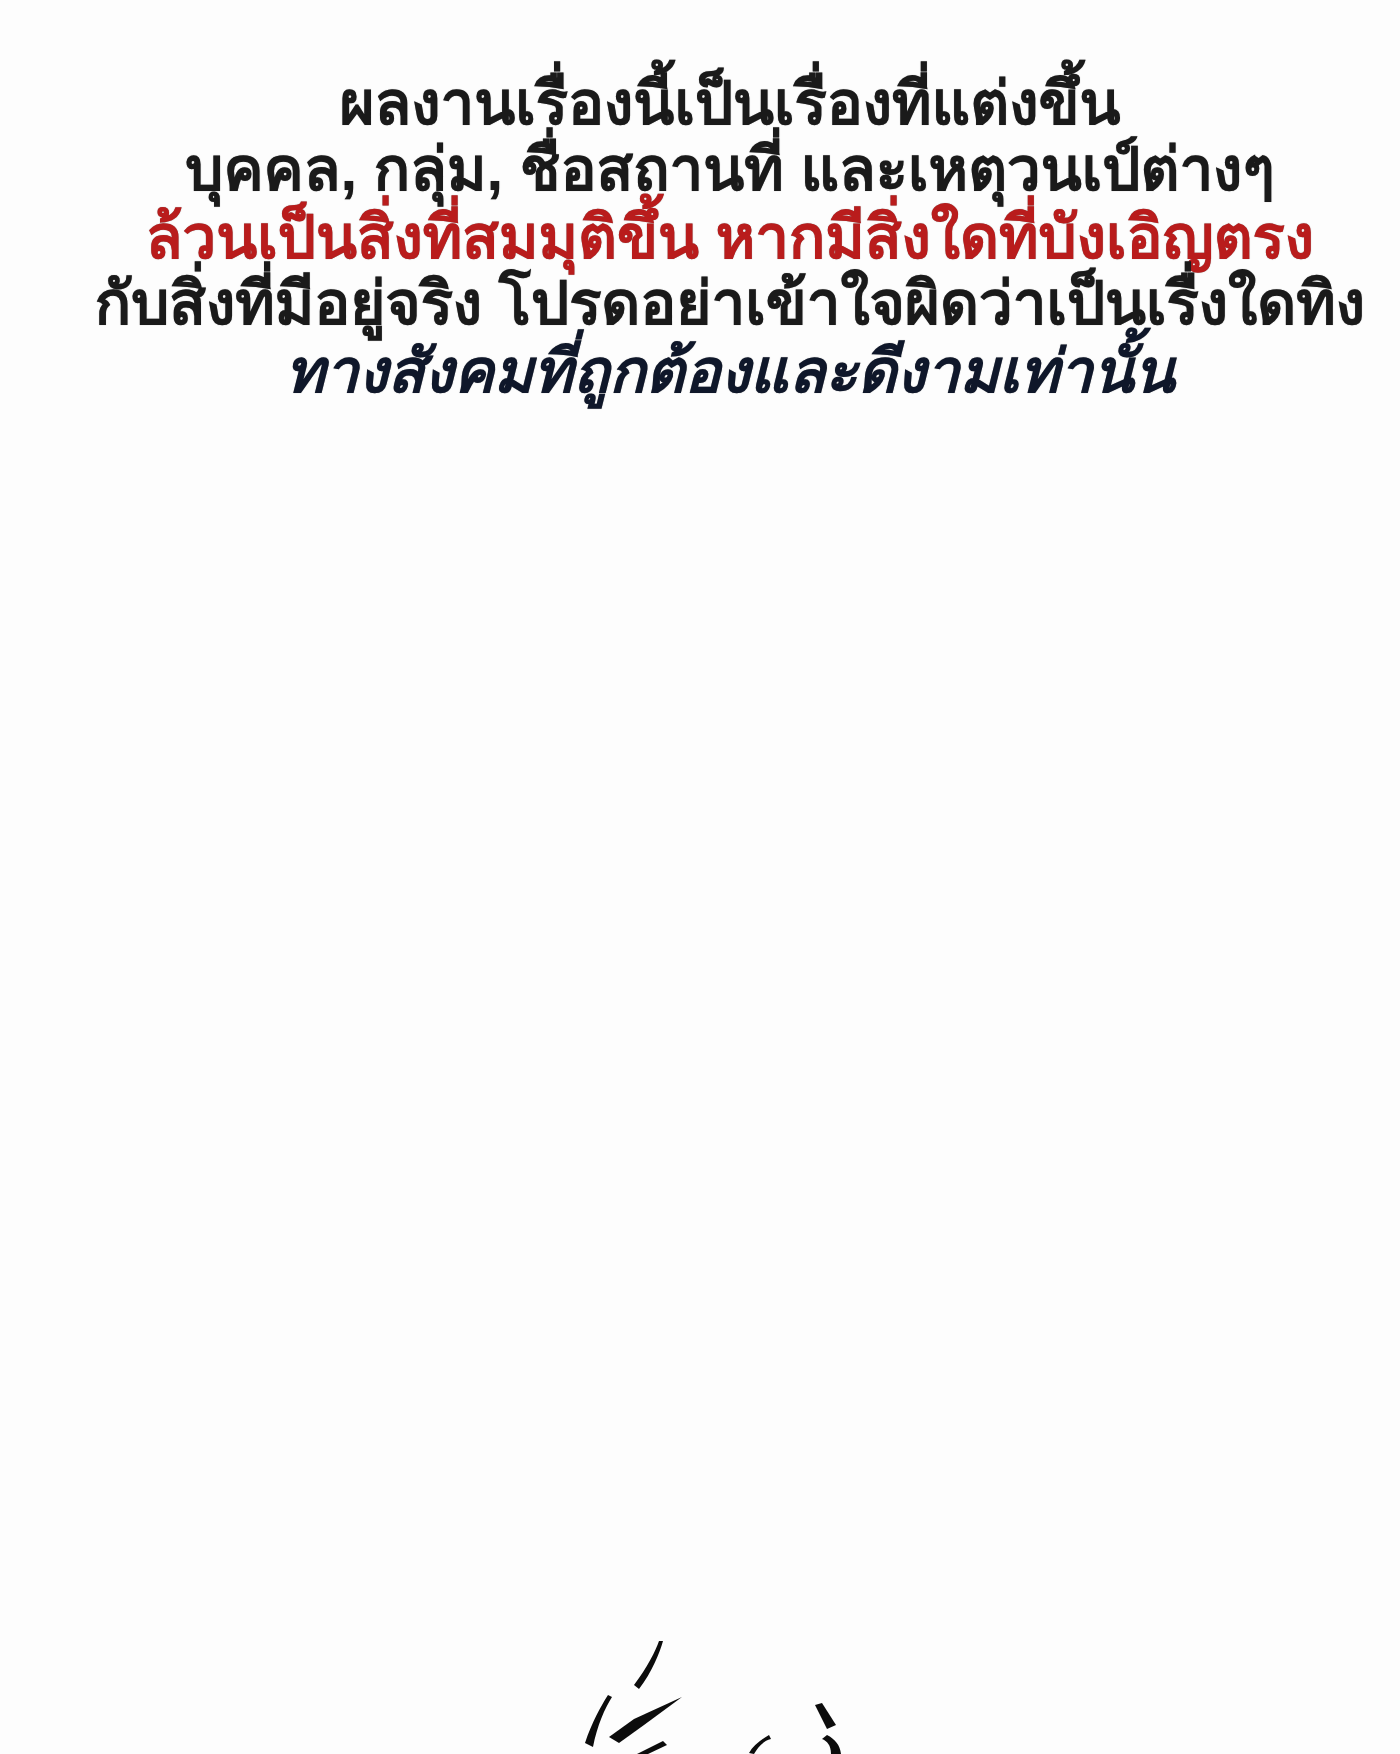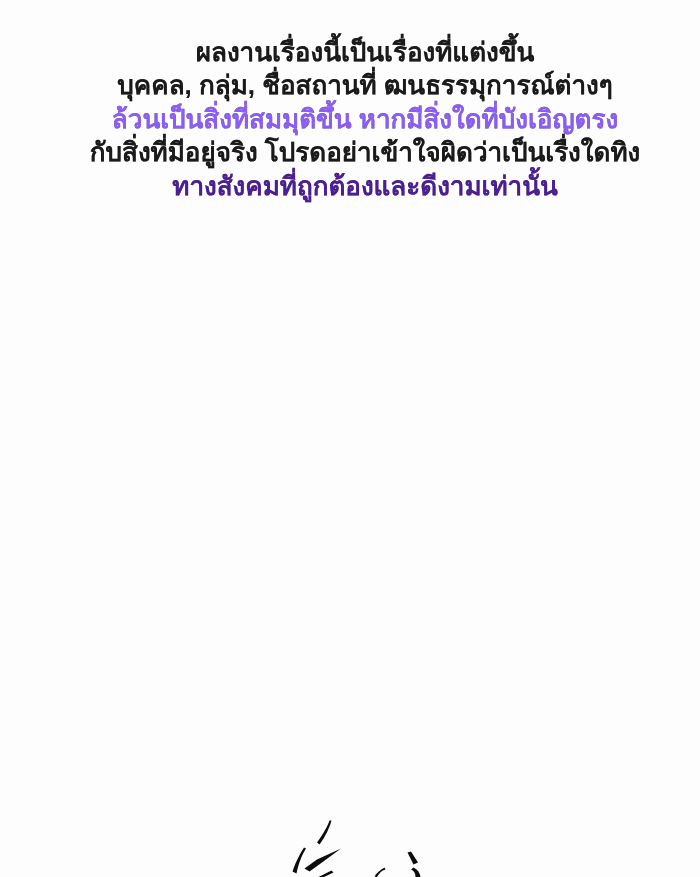--- a/index.html
+++ b/index.html
@@ -22,21 +22,21 @@
   .disclaimer {
     position: absolute;
     top: 36px;
     left: 15px;            
     width: 700px;
     display: flex;
     flex-direction: column;
     align-items: center;
   }
   .disclaimer .line {
-    font-size: 26px;
+    font-size: 30px;
     line-height: 33.4px;
     font-weight: 600;
     color: #1a1a1a;
     white-space: nowrap;
     text-align: center;
     letter-spacing: 0;
     
     text-shadow: 0 0 0.4px rgba(26,26,26,0.55);
   }
   .ink-strokes {
@@ -48,24 +48,24 @@
     pointer-events: none;
   }
 </style>
 </head>
 <body>
 
 <div class="page" style="background: rgb(253, 253, 253);">
 
   <div class="disclaimer">
     <div class="line" style="color: rgb(26, 26, 26);">ผลงานเรื่องนี้เป็นเรื่องที่แต่งขึ้น</div>
-    <div class="line" style="color: rgb(26, 26, 26);">บุคคล, กลุ่ม, ชื่อสถานที่ ฒนธรรมุการณ์ต่างๆ</div>
-    <div class="line" style="color: #8b5cf6;">ล้วนเป็นสิ่งที่สมมุติขึ้น หากมีสิ่งใดที่บังเอิญตรง</div>
+    <div class="line" style="color: rgb(26, 26, 26);">บุคคล, กลุ่ม, ชื่อสถานที่ และเหตุวนเป์ต่างๆ</div>
+    <div class="line" style="color: #b91c1c;">ล้วนเป็นสิ่งที่สมมุติขึ้น หากมีสิ่งใดที่บังเอิญตรง</div>
     <div class="line" style="color: rgb(26, 26, 26);">กับสิ่งที่มีอยู่จริง โปรดอย่าเข้าใจผิดว่าเป็นเรื่งใดทิง</div>
-    <div class="line" style="color: #4c1d95;">ทางสังคมที่ถูกต้องและดีงามเท่านั้น</div>
+    <div class="line" style="color: #0f172a; font-style: italic;">ทางสังคมที่ถูกต้องและดีงามเท่านั้น</div>
   </div>
 
   <svg class="ink-strokes" viewBox="0 0 700 877" xmlns="http://www.w3.org/2000/svg">
 
     <path d="M331.5 820.5 C330 826 326 836 319.5 844.5 L317 842.5 C323.5 834 328 825 329.5 820.5 Z" fill="#0c0c0c"></path>
 
     <path d="M306 848.5 C302.5 854 298.5 863 296.5 873.5 L292.5 871.5 C296 861 300.5 853 304 847.5 Z" fill="#0c0c0c"></path>
 
     <path d="M341 848.5 L317 859.5 L304.5 868.5 L309.5 871.5 L322 862.5 Z" fill="#0c0c0c"></path>
 

